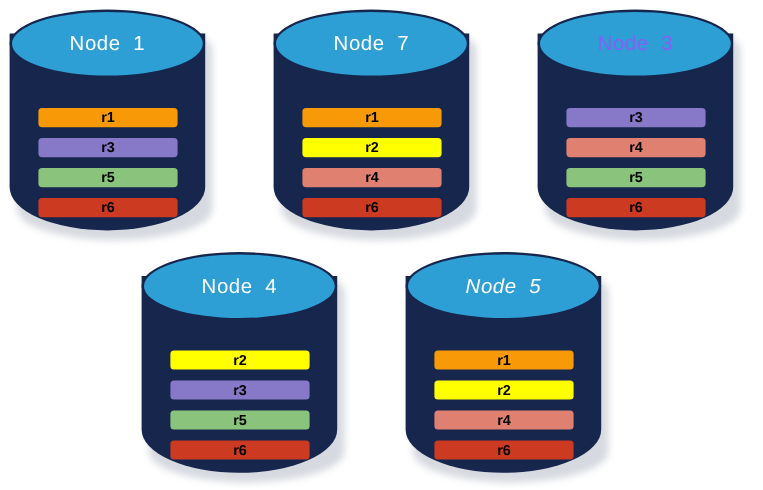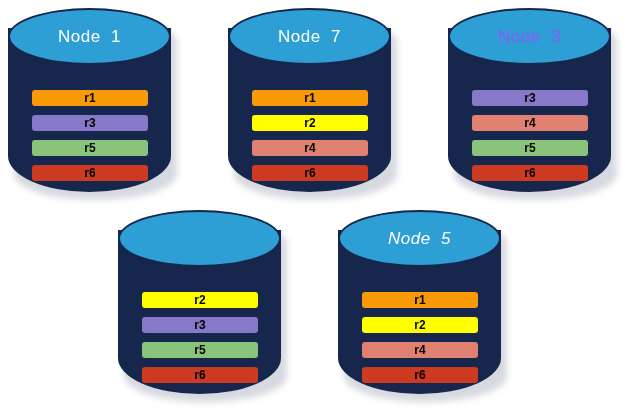--- a/index.html
+++ b/index.html
@@ -156,20 +156,21 @@
       <div class="replica" style="background-color: rgb(224, 128, 112);">r4</div>
       <div class="replica" style="background-color: rgb(138, 196, 124);">r5</div>
       <div class="replica" style="background-color: rgb(204, 58, 34);">r6</div>
     </div>
   </div>
 
   <div class="node" id="node-4">
     <div class="node-shadow"></div>
     <div class="cyl-body" style="background-color: rgb(22, 38, 77);"></div>
     <div class="cyl-top" style="background-color: rgb(46, 159, 212); border-color: rgb(22, 38, 77);"></div>
+    <div class="node-label" style="color: rgb(255, 255, 255);">Node  4</div>
     <div class="replicas">
       <div class="replica" style="background-color: rgb(255, 255, 0);">r2</div>
       <div class="replica" style="background-color: rgb(136, 120, 200);">r3</div>
       <div class="replica" style="background-color: rgb(138, 196, 124);">r5</div>
       <div class="replica" style="background-color: rgb(204, 58, 34);">r6</div>
     </div>
   </div>
 
   <div class="node" id="node-5">
     <div class="node-shadow"></div>

